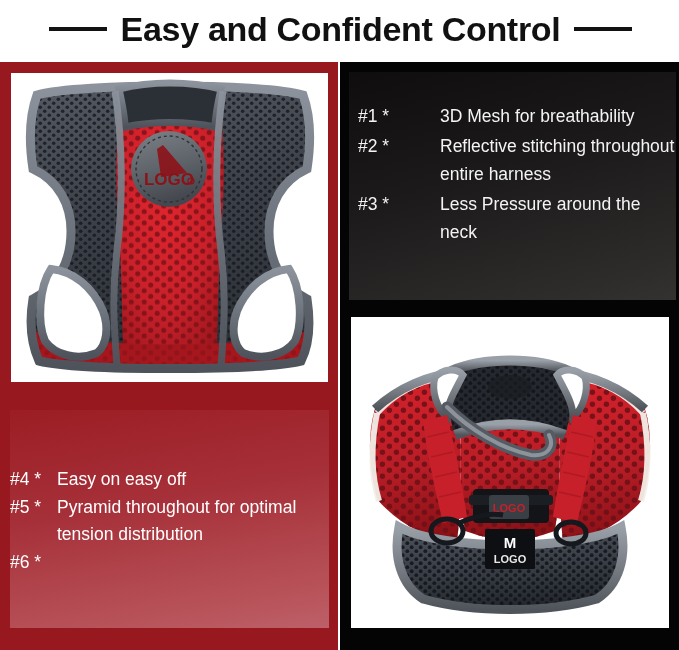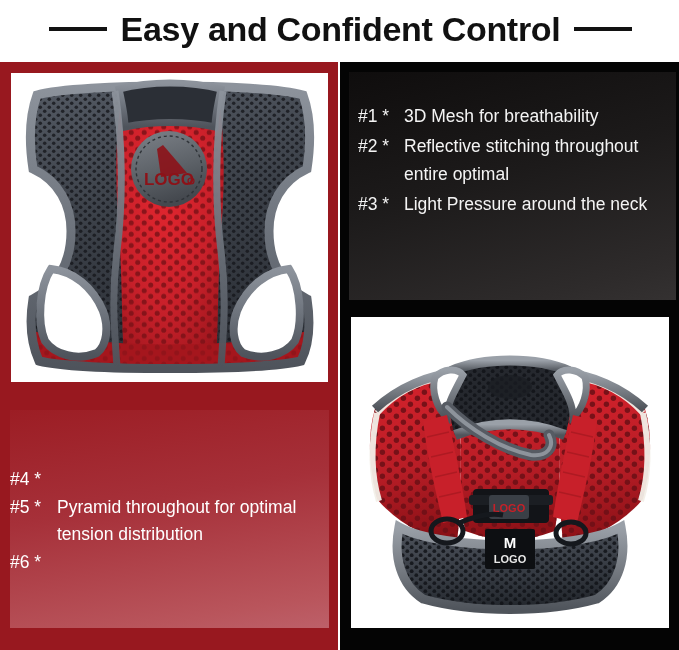--- a/index.html
+++ b/index.html
@@ -72,21 +72,21 @@
   }
   #dark-list{
     position:absolute; left:18px; top:40px; width:318px;
     color:#f4f4f4;
   }
   #dark-list .row{
     display:flex; font-size:17.5px; line-height:28px;
     margin-bottom:2px;
   }
   #dark-list .tag{ flex:none; width:46px; }
-  #dark-list .txt{ flex:1; }
+  #dark-list .txt{ flex:1;margin-left:36px; }
 
   
   #photo-frame-back{
     position:absolute; left:340px; top:303px; width:339px; height:347px;
     background:#040404;
   }
   #photo-back-inner{
     position:absolute; left:11px; top:14px; width:318px; height:311px;
     background:#ffffff; overflow:hidden;
   }
@@ -198,34 +198,35 @@
 
   <div id="panel-dark">
     <div id="panel-dark-inner"></div>
     <div id="dark-list">
       <div class="row">
         <span class="tag">#1 *</span>
         <span class="txt">3D Mesh for breathability</span>
       </div>
       <div class="row">
         <span class="tag">#2 *</span>
-        <span class="txt">Reflective stitching throughout entire optimal</span>
+        <span class="txt">Reflective stitching throughout entire harness</span>
       </div>
       <div class="row">
         <span class="tag">#3 *</span>
-        <span class="txt">Light Pressure around the neck</span>
+        <span class="txt">Less Pressure around the neck</span>
       </div>
     </div>
   </div>
 
   <div id="panel-red">
     <div id="panel-red-inner"></div>
     <div id="red-list">
       <div class="row">
         <span class="tag">#4 *</span>
+        <span class="txt">Easy on easy off</span>
       </div>
       <div class="row">
         <span class="tag">#5 *</span>
         <span class="txt">Pyramid throughout for optimal tension distribution</span>
       </div>
       <div class="row">
         <span class="tag">#6 *</span>
       </div>
     </div>
   </div>

